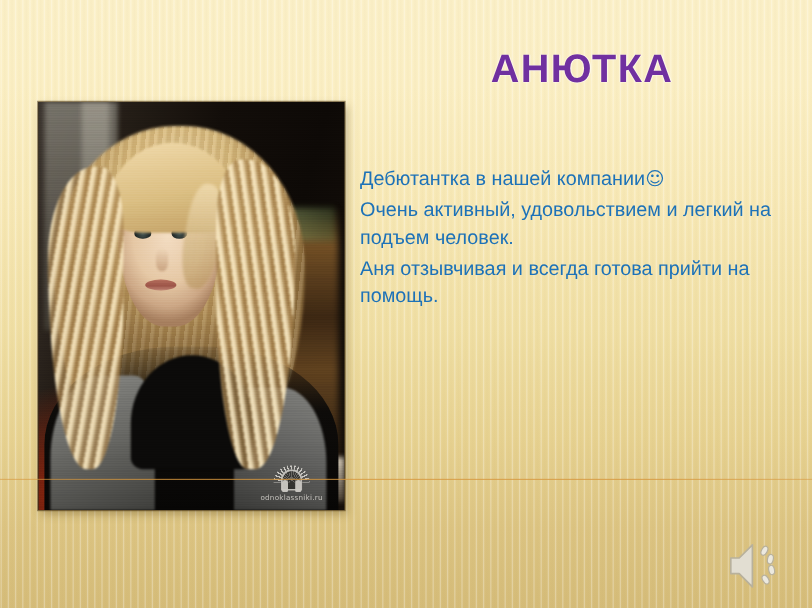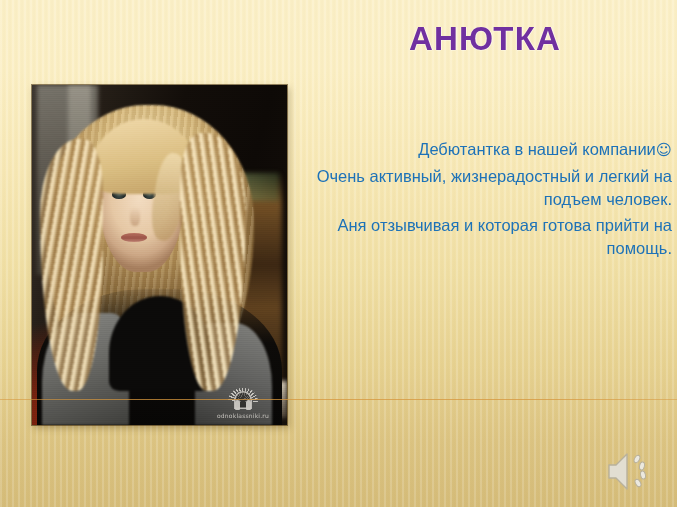--- a/index.html
+++ b/index.html
@@ -48,21 +48,21 @@
         rgba(214,150,60,0.75) 20%,
         rgba(214,150,60,0.75) 80%,
         rgba(214,150,60,0.50) 100%);
     pointer-events: none;
   }
 
   
   .title {
     position: absolute;
     left: 300px;
-    top: 20px;
+    top: 38px;
     width: 370px;
     text-align: center;
     font-size: 33px;
     font-weight: bold;
     letter-spacing: 1.2px;
     color: #7030a0;
     text-shadow:
        1px  0   0 rgba(255,255,255,0.55),
       -1px  0   0 rgba(255,255,255,0.35),
        0    1px 0 rgba(255,255,255,0.30);
@@ -287,21 +287,21 @@
     color: rgba(235,232,226,0.92);
     white-space: nowrap;
   }
 
   
   .body-text {
     position: absolute;
     left: 300px;
     top: 138px;
     width: 372px;
-    text-align: right;
+    text-align: left;
     color: #1d72b8;
     font-size: 16.5px;
     line-height: 23.5px;
   }
   .body-text p {
     margin: 0 0 2px 0;
     padding: 0;
   }
   .smile {
     font-family: "DejaVu Sans", sans-serif;
@@ -362,22 +362,22 @@
         <div class="wm-fig r"></div>
       </div>
       <div class="wm-text">odnoklassniki.ru</div>
     </div>
   </div>
 
   <div class="divider"></div>
 
   <div class="body-text">
     <p>Дебютантка в нашей компании<span class="smile">☺</span></p>
-    <p>Очень активный, жизнерадостный и легкий на подъем человек.</p>
-    <p>Аня отзывчивая и которая готова прийти на помощь.</p>
+    <p>Очень активный, удовольствием и легкий на подъем человек.</p>
+    <p>Аня отзывчивая и всегда готова прийти на помощь.</p>
   </div>
 
   <div class="sound-icon">
     <svg viewBox="0 0 52 48" width="52" height="48" aria-hidden="true">
       <path d="M22 7 L11 18 L4 18 L4 31 L11 31 L22 42 Z" fill="#e2ded2" stroke="#b8b19c" stroke-width="1.4" stroke-linejoin="round"></path>
       <g fill="#ece9df" stroke="#b8b19c" stroke-width="1">
         <ellipse cx="32" cy="12" rx="2.4" ry="4" transform="rotate(28 32 12)"></ellipse>
         <ellipse cx="37" cy="19" rx="2.4" ry="4" transform="rotate(12 37 19)"></ellipse>
         <ellipse cx="38" cy="28" rx="2.4" ry="4" transform="rotate(-12 38 28)"></ellipse>
         <ellipse cx="33" cy="36" rx="2.4" ry="4" transform="rotate(-30 33 36)"></ellipse>

